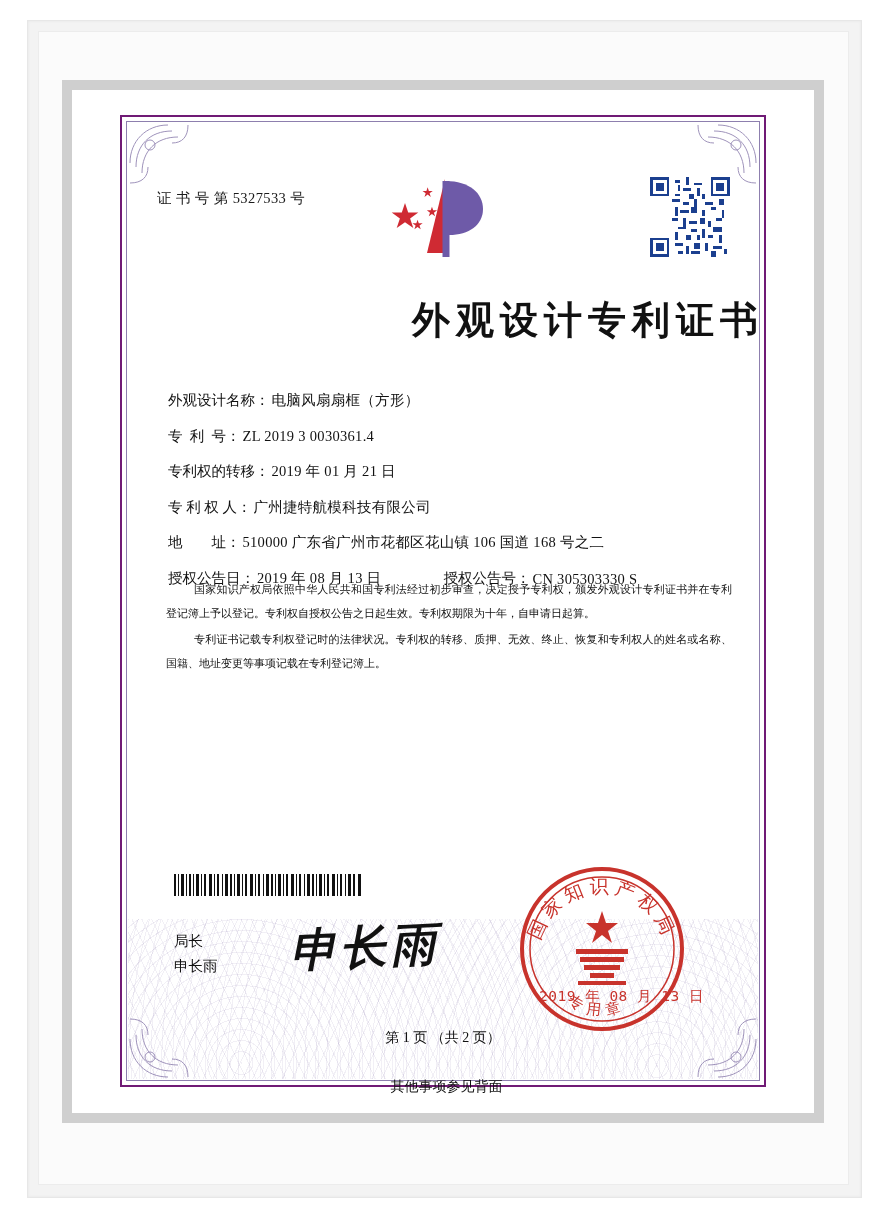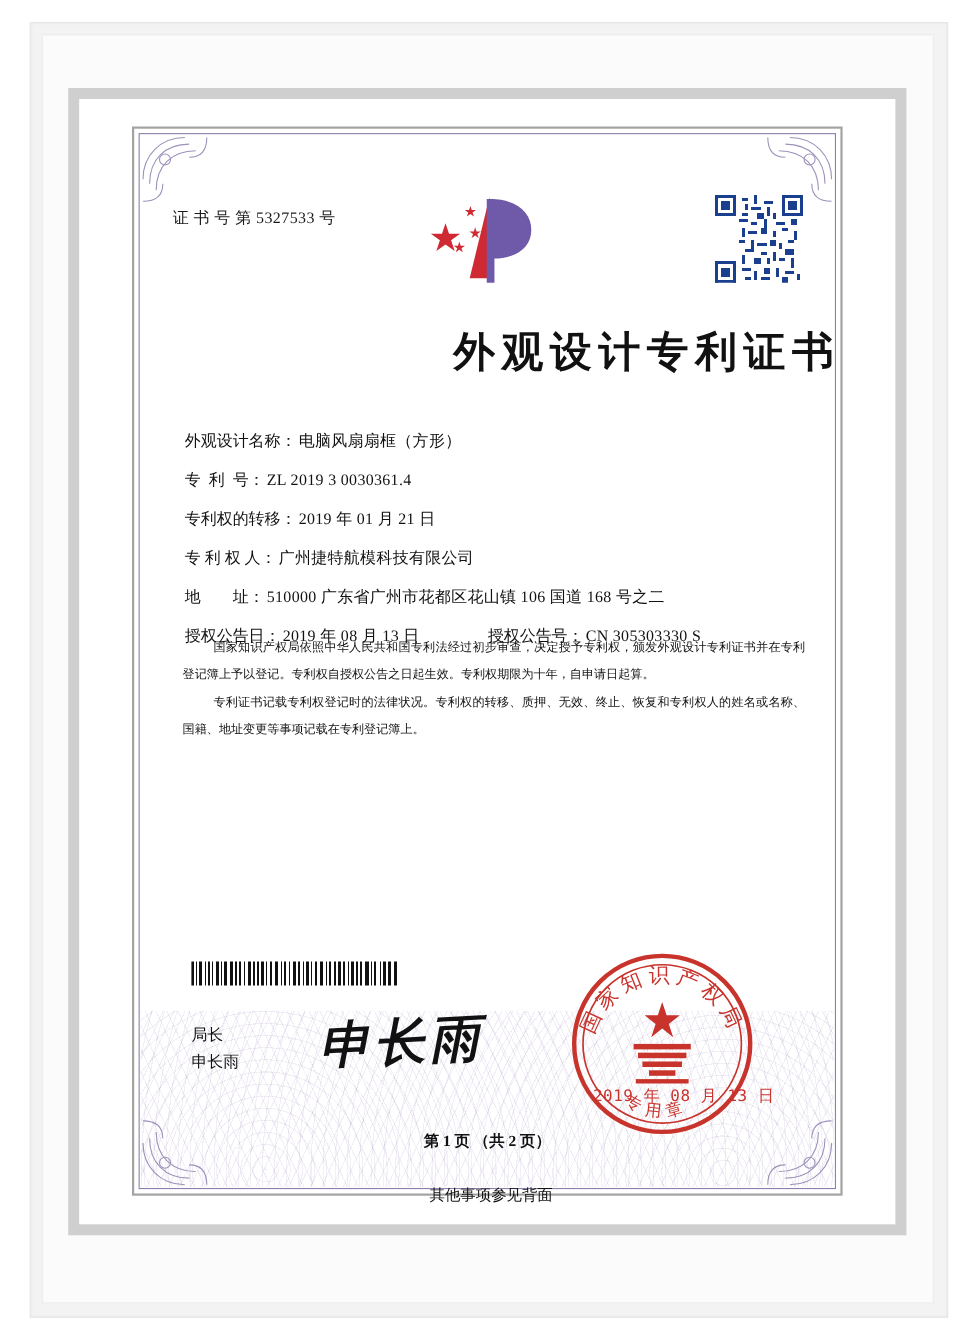--- a/index.html
+++ b/index.html
@@ -58,21 +58,21 @@
   }
 
   
   .cert {
     position: absolute;
     left: 120px;
     top: 115px;
     width: 646px;
     height: 972px;
     background: #ffffff;
-    border: 2px solid #a3a3a3;
+    border: 2px solid #701a75;
     box-sizing: border-box;
   }
   .cert::before {
     content: "";
     position: absolute;
     left: 4px; top: 4px; right: 4px; bottom: 4px;
     border: 1px solid #8d7fae;
     pointer-events: none;
   }
   
@@ -236,21 +236,20 @@
   }
 
   .page-no {
     position: absolute;
     left: 0;
     bottom: 38px;
     width: 100%;
     text-align: center;
     font-size: 14px;
     color: #111;
-    font-weight: bold;
   }
 
   .footnote {
     position: absolute;
     left: 4px;
     top: 1078px;
     width: 885px;
     text-align: center;
     font-size: 14px;
     color: #111;

